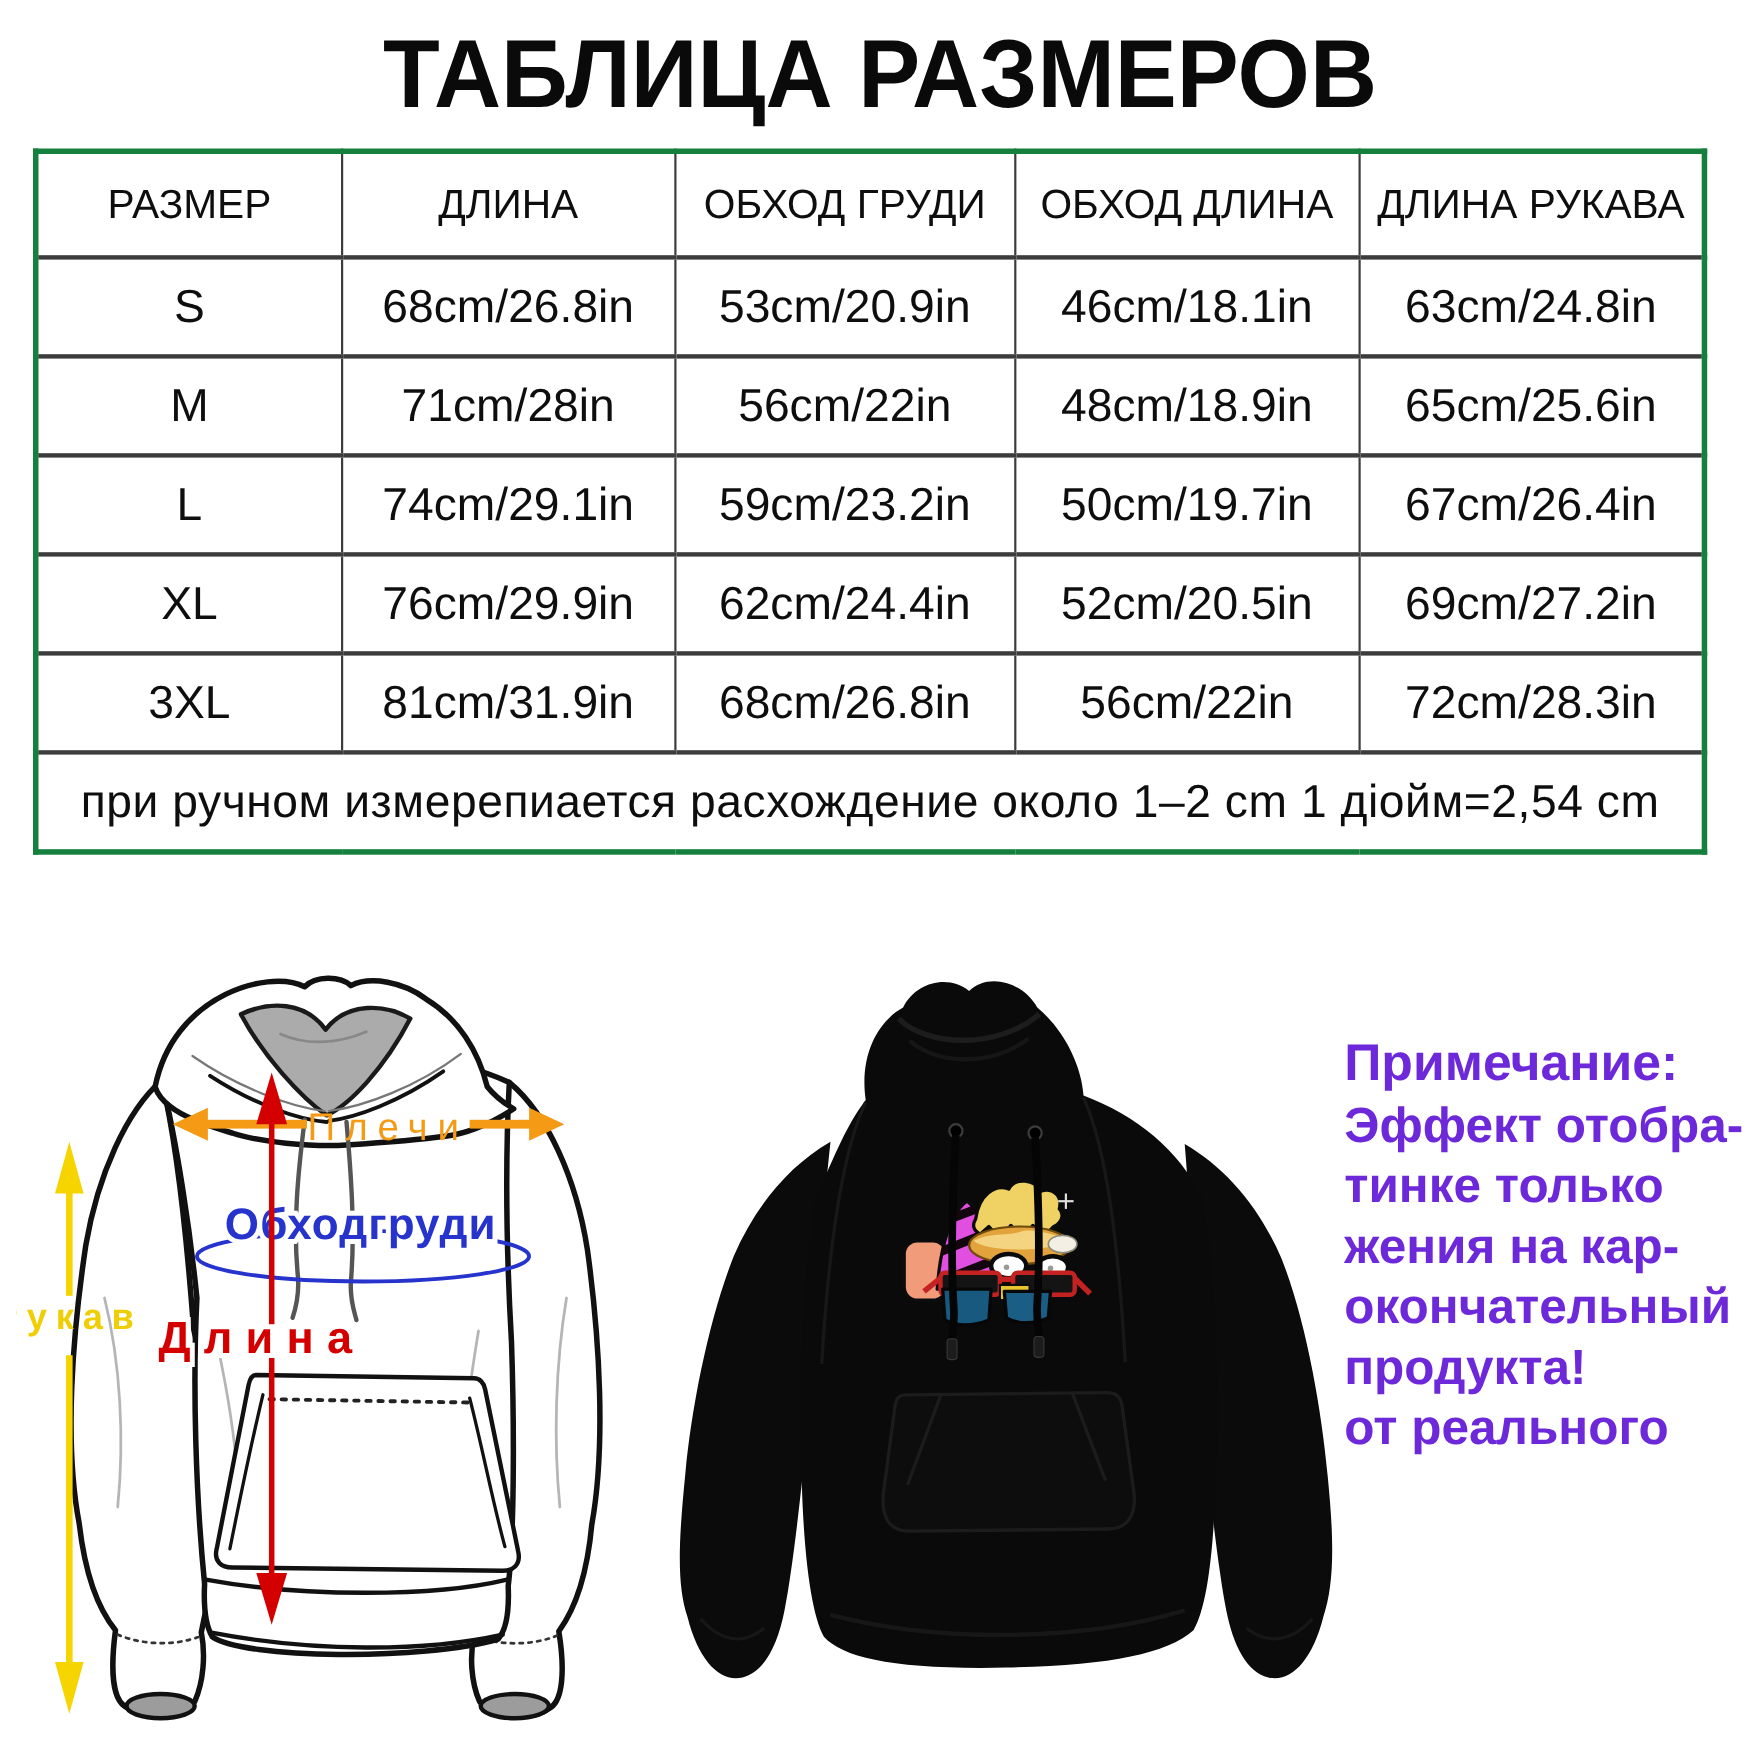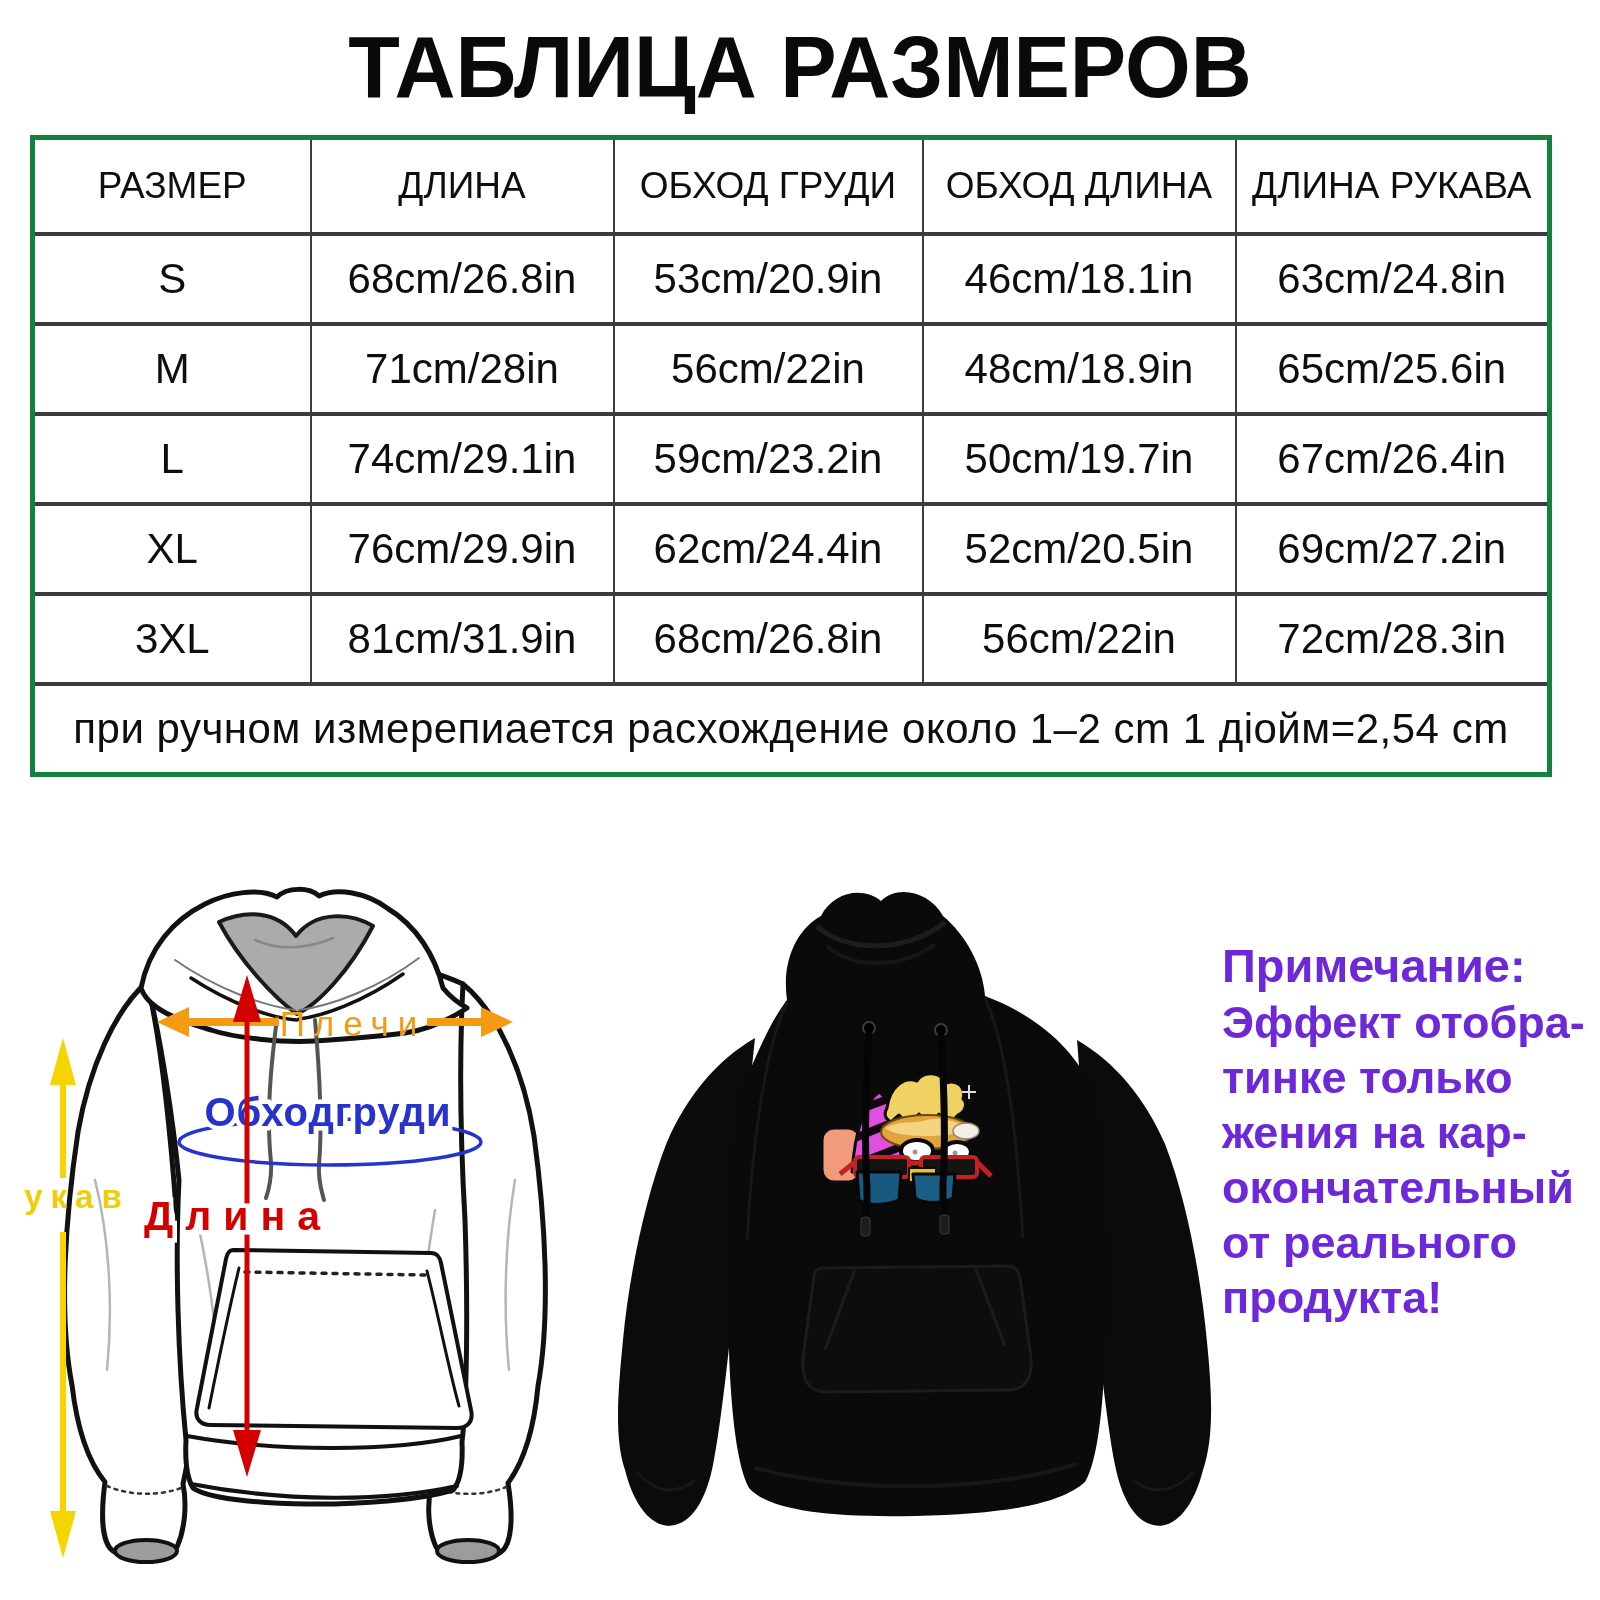--- a/index.html
+++ b/index.html
@@ -247,15 +247,15 @@
     <rect x="385" y="335" width="9" height="19" rx="3" fill="#1c1c1c" stroke="#383838"></rect>
   </g>
 </svg>
 
 <div class="note-block">
   <div class="note-heading">Примечание:</div>
   <div class="note-line">Эффект отобра-</div>
   <div class="note-line">тинке только</div>
   <div class="note-line">жения на кар-</div>
   <div class="note-line">окончательный</div>
+  <div class="note-line">продукта!</div>
   <div class="note-line">от реального</div>
-  <div class="note-line">продукта!</div>
 </div>
 
 </body></html>

